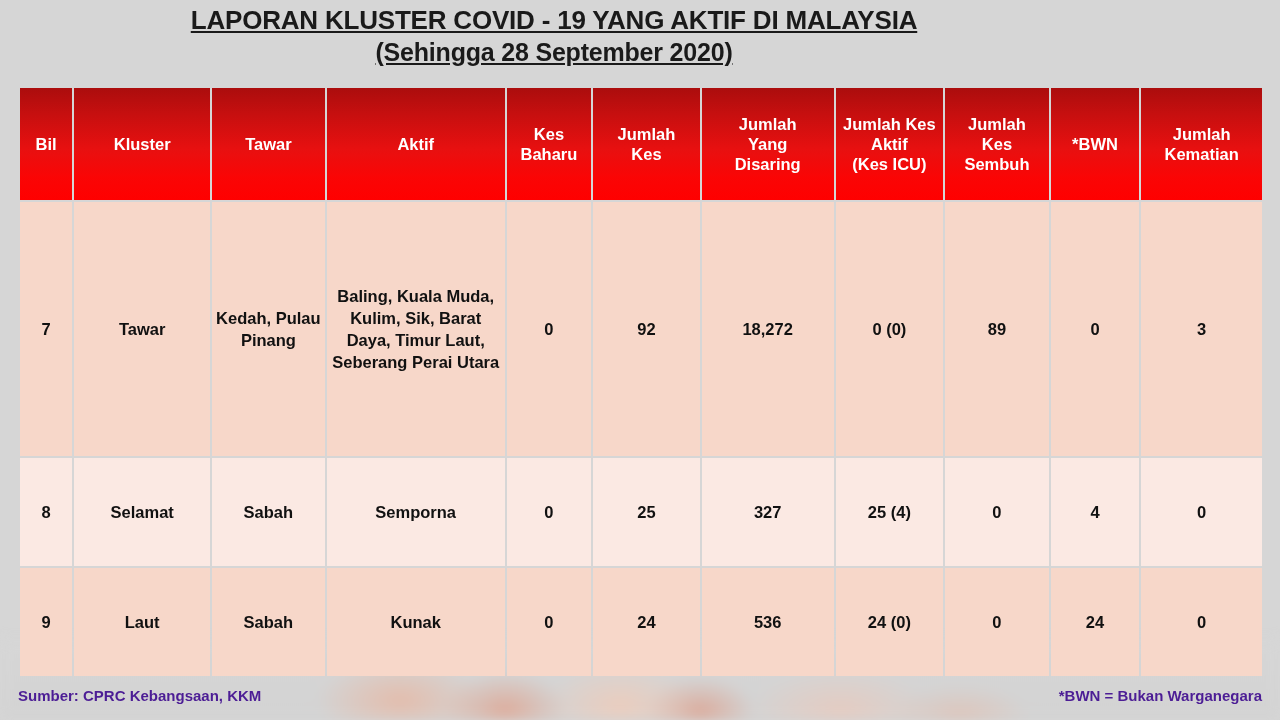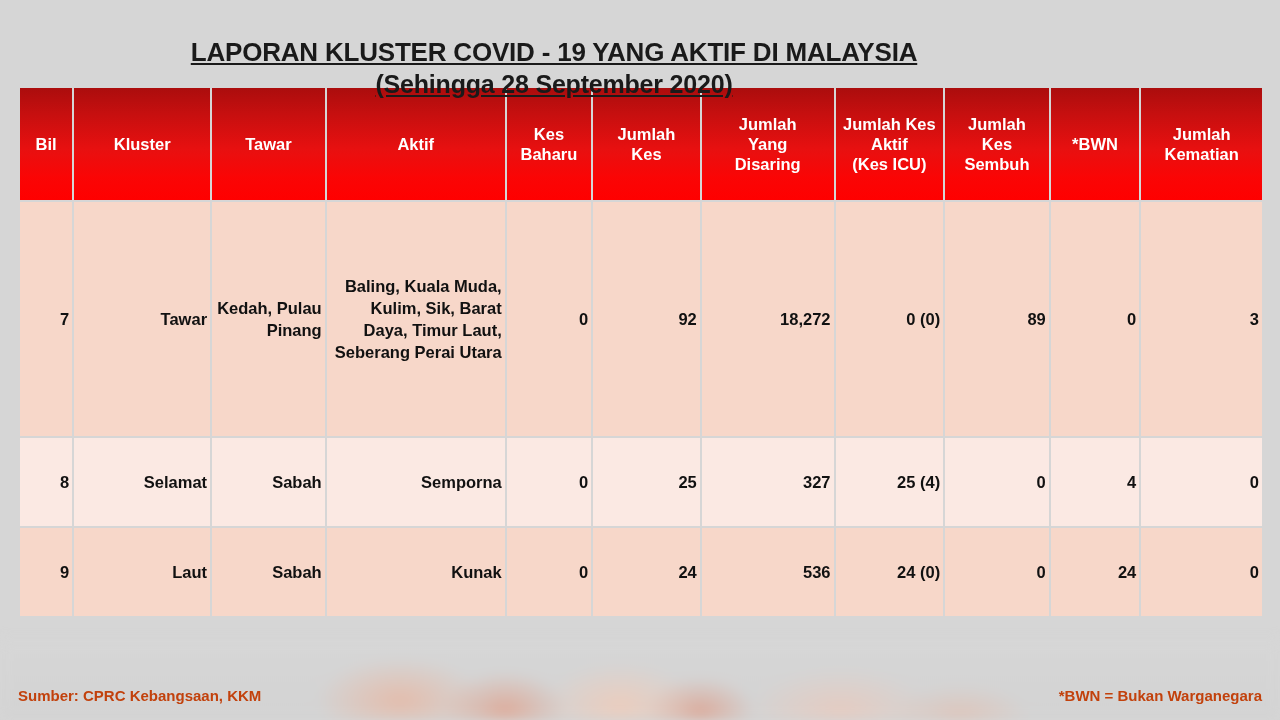--- a/index.html
+++ b/index.html
@@ -42,21 +42,20 @@
   }
 
   
   #title-block {
     position: absolute;
     top: 4px;
     left: 0;
     width: 1108px;
     text-align: center;
     z-index: 5;
-    margin-top: 32px;
   }
   .title-line {
     display: inline-block;
     font-size: 26px;
     font-weight: 700;
     color: #1a1a1a;
     letter-spacing: -0.2px;
     line-height: 32px;
     text-decoration: underline;
     text-underline-offset: 2px;
@@ -86,23 +85,23 @@
     padding: 4px 2px;
     height: 112px;
     box-sizing: border-box;
     border: 0;
   }
   #cluster-table td {
     color: #111111;
     font-size: 16.5px;
     font-weight: 700;
     line-height: 22px;
-    text-align: right;
+    text-align: center;
     vertical-align: middle;
-    padding: 6px 3px;
+    padding: 16px 3px;
     border: 0;
   }
   tr.row-shade td { background: #f7d7c9; }
   tr.row-light td { background: #fbe9e3; }
 
   tr.row-tall td { height: 222px; }
   tr.row-std  td { height: 76px; }
 
   
   col.c-bil      { width: 52px; }
@@ -127,21 +126,21 @@
     z-index: 6;
     display: flex;
     align-items: center;
     justify-content: space-between;
     padding: 0 18px 6px 18px;
     box-sizing: border-box;
   }
   .footer-note {
     font-size: 15px;
     font-weight: 700;
-    color: #c2410c;
+    color: #4c1d95;
     white-space: nowrap;
   }
 </style>
 </head>
 <body>
 
 <div id="slide">
 
   <div id="photo-blur"></div>
 

